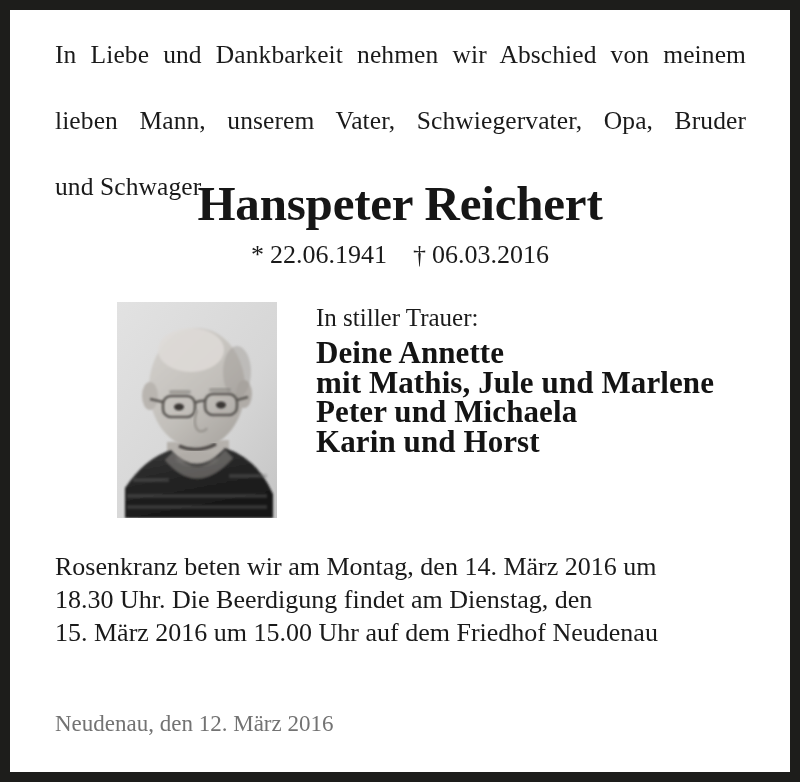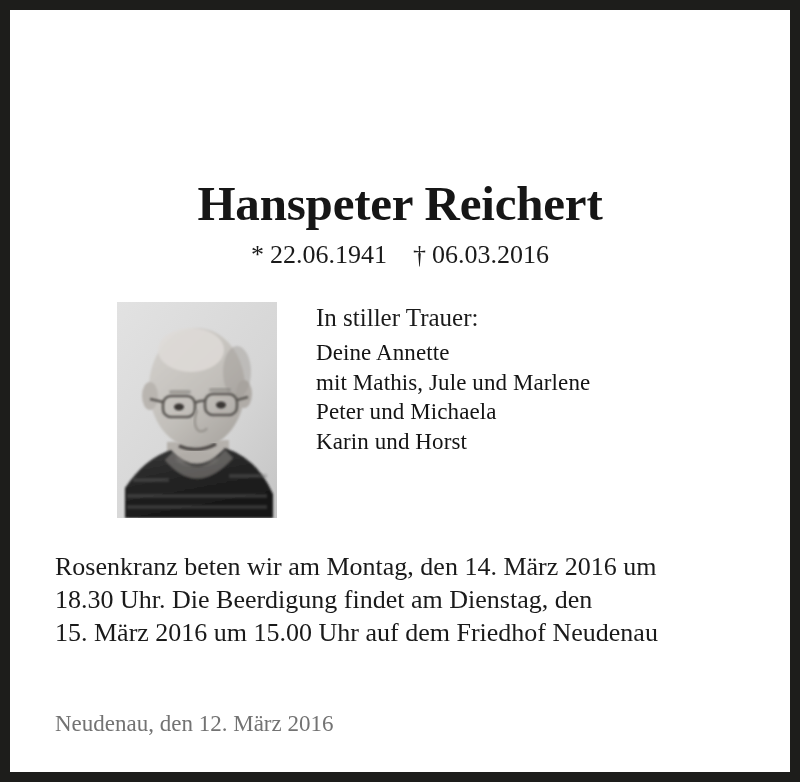--- a/index.html
+++ b/index.html
@@ -103,22 +103,22 @@
     top: 292px;
     width: 430px;
   }
   .mourn-head {
     font-size: 25px;
     line-height: 32px;
     color: #1a1a1a;
     margin-bottom: 4px;
   }
   .mourn-list {
-    font-size: 23px;
-    font-weight: normal;
+    font-size: 31px;
+    font-weight: bold;
     line-height: 29.5px;
     color: #141414;
     letter-spacing: 0.1px;
   }
   .mourn-list > div { white-space: nowrap; }
 
   
   .service {
     position: absolute;
     left: 45px;
@@ -143,20 +143,25 @@
     white-space: nowrap;
     margin-top: 7px;
   }
 </style>
 </head>
 <body>
 
 <div class="notice">
   <div class="inner">
 
+    <div class="intro">
+      <span class="l1">In Liebe und Dankbarkeit nehmen wir Abschied von meinem</span>
+      <span class="l2">lieben Mann, unserem Vater, Schwiegervater, Opa, Bruder</span>
+      <span class="l3">und Schwager</span>
+    </div>
 
     <div class="name">Hanspeter Reichert</div>
 
     <div class="dates">
       <span class="sym">*</span><span>22.06.1941</span><span class="gap"></span><span class="sym">†</span><span>06.03.2016</span>
     </div>
 
     <div class="photo">
       <svg viewBox="0 0 160 216" xmlns="http://www.w3.org/2000/svg">
         <defs>

